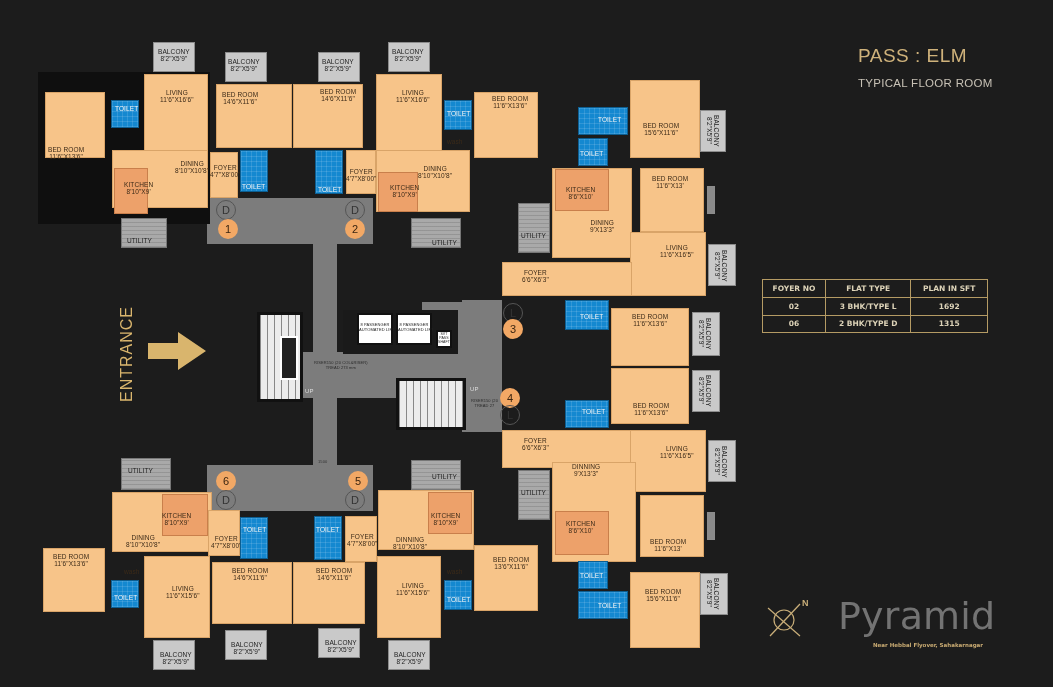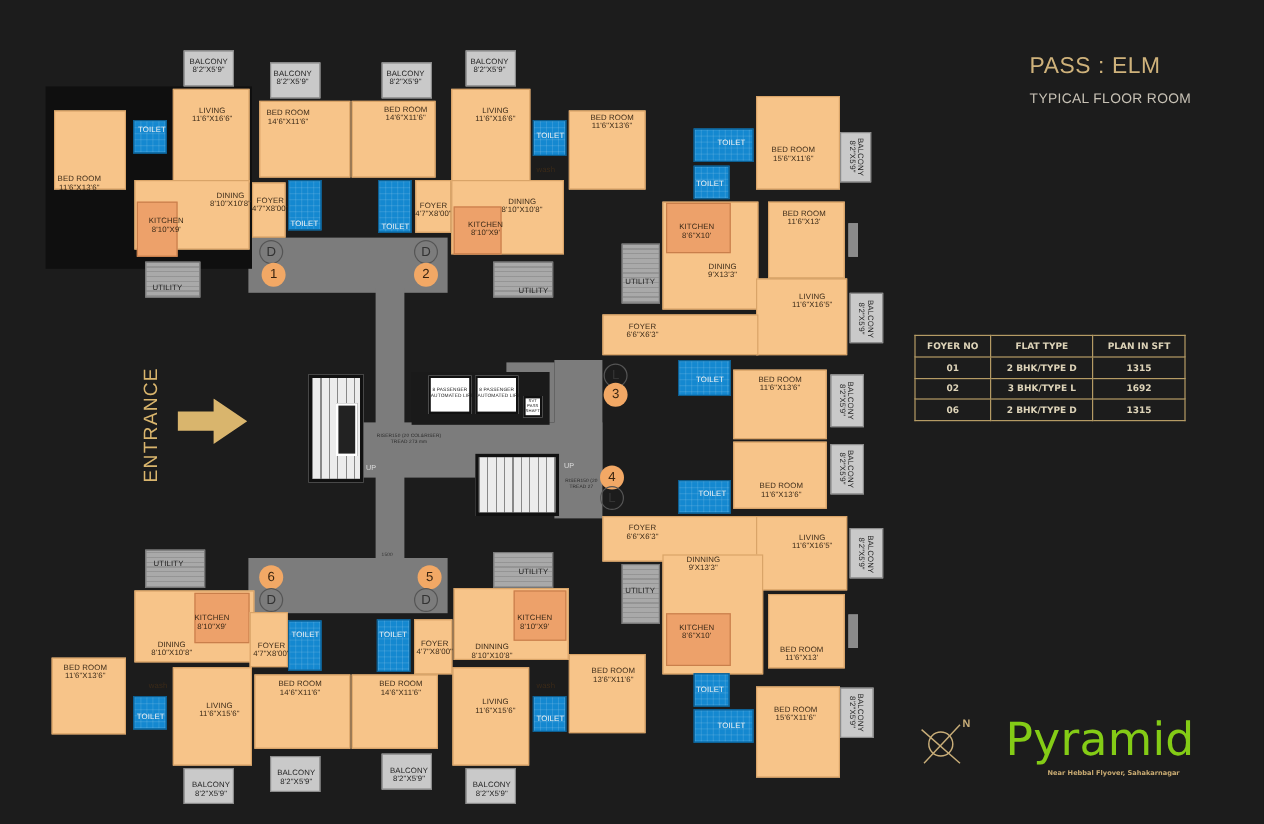--- a/index.html
+++ b/index.html
@@ -39,21 +39,21 @@
   .entrance-txt { position: absolute; left: 72px; top: 345px; font-size: 16px; color: #d9b56d; letter-spacing: 1px;
     transform: rotate(-90deg); transform-origin: center; width: 110px; text-align: center; }
   .entrance-arrow { position: absolute; left: 148px; top: 332px; }
 
   table.flats { position: absolute; left: 762px; top: 279px; width: 226px; border-collapse: collapse;
     font-family: "DejaVu Sans", sans-serif; font-size: 7.5px; color: #ddd3b8; }
   table.flats th, table.flats td { border: 1px solid #b59b64; text-align: center; height: 17.8px; font-weight: bold; }
   table.flats th { font-weight: bold; }
 
   .compass { position: absolute; left: 760px; top: 596px; }
-  .brand { position: absolute; left: 838px; top: 594px; font-size: 38px; color: #84cc16; letter-spacing: .2px; font-family: "DejaVu Sans", sans-serif; }
+  .brand { position: absolute; left: 838px; top: 594px; font-size: 38px; color: #737373; letter-spacing: .2px; font-family: "DejaVu Sans", sans-serif; }
   .brand-sub { position: absolute; left: 873px; top: 642px; font-size: 5.5px; color: #c8aa72; font-weight: bold; font-family: "DejaVu Sans", sans-serif; }
 
   .watermark { position: absolute; left: 459px; top: 294px; font-size: 44px; line-height: 36px; font-weight: bold;
     color: rgba(200,200,200,.55); font-family: "DejaVu Sans", sans-serif; letter-spacing: -1px; }
 </style>
 </head>
 <body>
 
 <div class="canvas">
 
@@ -319,25 +319,20 @@
   <table class="flats">
     <thead>
       <tr>
         <th>FOYER NO</th>
         <th>FLAT TYPE</th>
         <th>PLAN IN SFT</th>
       </tr>
     </thead>
     <tbody>
       <tr>
-        <td>01</td>
-        <td>2 BHK/TYPE D</td>
-        <td>1315</td>
-      </tr>
-      <tr>
         <td>02</td>
         <td>3 BHK/TYPE L</td>
         <td>1692</td>
       </tr>
       <tr>
         <td>06</td>
         <td>2 BHK/TYPE D</td>
         <td>1315</td>
       </tr>
     </tbody>

